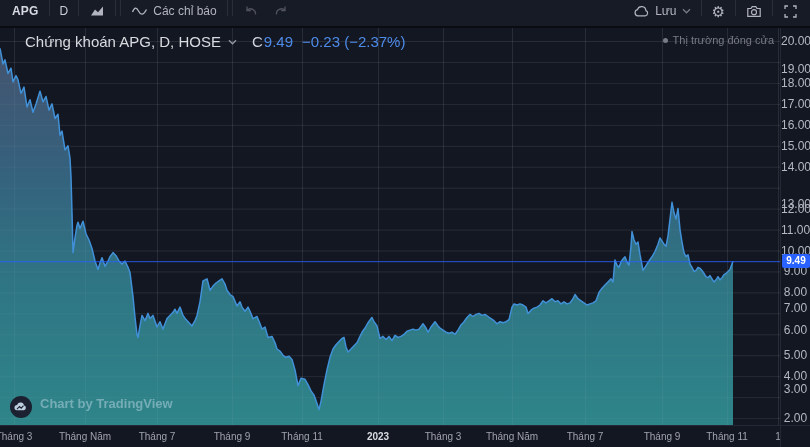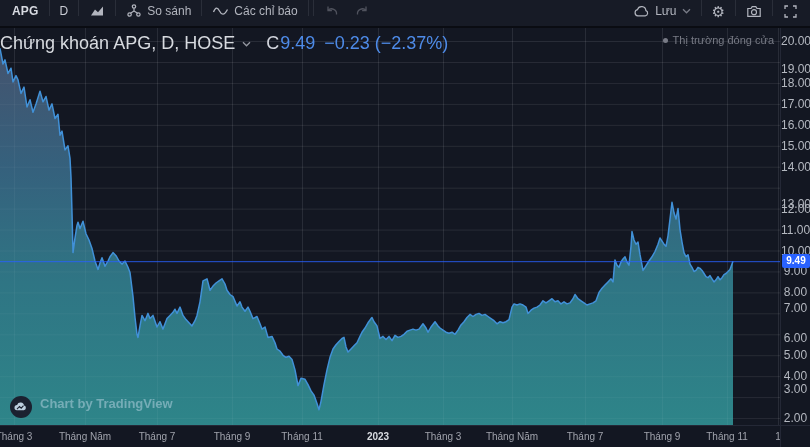--- a/index.html
+++ b/index.html
@@ -22,22 +22,22 @@
   .icon { display:inline-flex; align-items:center; justify-content:center; }
   .icon svg { display:block; }
   .gear-glyph { font-size:15px; line-height:1; color:#b2b5be; }
 
   
   #chart-region { position:absolute; left:0; top:28px; width:780px; height:397px;
     background:#131722; overflow:hidden; }
   #chart-svg { position:absolute; left:0; top:0; }
 
   
-  #legend { position:absolute; left:0; top:5px; display:flex; align-items:center;
-    gap:7px; font-size:18px; z-index:5; }
+  #legend { position:absolute; left:25px; top:5px; display:flex; align-items:center;
+    gap:7px; font-size:15px; z-index:5; }
   #legend .title { color:#d8dbe0; }
   #legend .vals { display:flex; align-items:center; gap:9px; margin-left:8px; }
   #legend .close-wrap { display:flex; align-items:center; }
   #legend .c-label { color:#d1d4dc; margin-right:1px; }
   .blue-val { color:#4e8be8; }
 
   
   #mkt-status { position:absolute; right:6px; top:6px; display:flex; align-items:center;
     gap:5px; font-size:11px; color:#787b86; z-index:5; }
   #mkt-status .dot { width:5px; height:5px; border-radius:50%; background:#787b86; }
@@ -81,31 +81,20 @@
       </div>
       <div class="tb-sep"></div>
       <div class="tb-btn">
         <span class="icon">
           <svg width="16" height="16" viewBox="0 0 16 16">
               <path d="M2 12.5 L6 6.5 L9 9.2 L14 3.5 V12.5 Z" fill="#b2b5be"></path>
             </svg>
         </span>
       </div>
       <div class="tb-sep"></div>
-      <div class="tb-btn">
-        <span class="icon">
-          <svg width="16" height="16" viewBox="0 0 16 16" fill="none" stroke="#b2b5be" stroke-width="1.2">
-            <circle cx="8" cy="3.5" r="1.7"></circle>
-              <circle cx="3.6" cy="11.5" r="1.7"></circle>
-              <circle cx="12.4" cy="11.5" r="1.7"></circle>
-            <path d="M8 5.2 V8 M8 8 L4.4 10.2 M8 8 L11.6 10.2"></path>
-          </svg>
-        </span>
-        <span>So sánh</span>
-      </div>
       <div class="tb-sep"></div>
       <div class="tb-btn">
         <span class="icon">
           <svg width="17" height="16" viewBox="0 0 17 16" fill="none" stroke="#b2b5be" stroke-width="1.3">
             <path d="M1.5 9 C3.5 4, 5.5 4, 7.5 8 S 12 13, 15.5 6.5"></path>
           </svg>
         </span>
         <span>Các chỉ báo</span>
       </div>
       <div class="tb-sep"></div>
@@ -284,21 +273,21 @@
       <div class="p-label" style="top: 96.8px;">16.00</div>
       <div class="p-label" style="top: 117.75px;">15.00</div>
       <div class="p-label" style="top: 138.7px;">14.00</div>
       <div class="p-label" style="top: 159.65px; margin-top: 16px;">13.00</div>
       <div class="p-label" style="top: 180.6px;">12.00</div>
       <div class="p-label" style="top: 201.55px;">11.00</div>
       <div class="p-label" style="top: 222.5px;">10.00</div>
       <div class="p-label" style="top: 243.45px;">9.00</div>
       <div class="p-label" style="top: 264.4px;">8.00</div>
       <div class="p-label" style="top: 280px;">7.00</div>
-      <div class="p-label" style="top: 310px;">6.00</div>
+      <div class="p-label" style="top: 302px;">6.00</div>
       <div class="p-label" style="top: 327.25px;">5.00</div>
       <div class="p-label" style="top: 348.2px;">4.00</div>
       <div class="p-label" style="top: 361px;">3.00</div>
       <div class="p-label" style="top: 390.1px;">2.00</div>
     </div>
 
   <div id="time-axis">
       <div class="t-label" style="left: 14px;">Tháng 3</div>
       <div class="t-label" style="left: 85px;">Tháng Năm</div>
       <div class="t-label" style="left: 157px;">Tháng 7</div>

